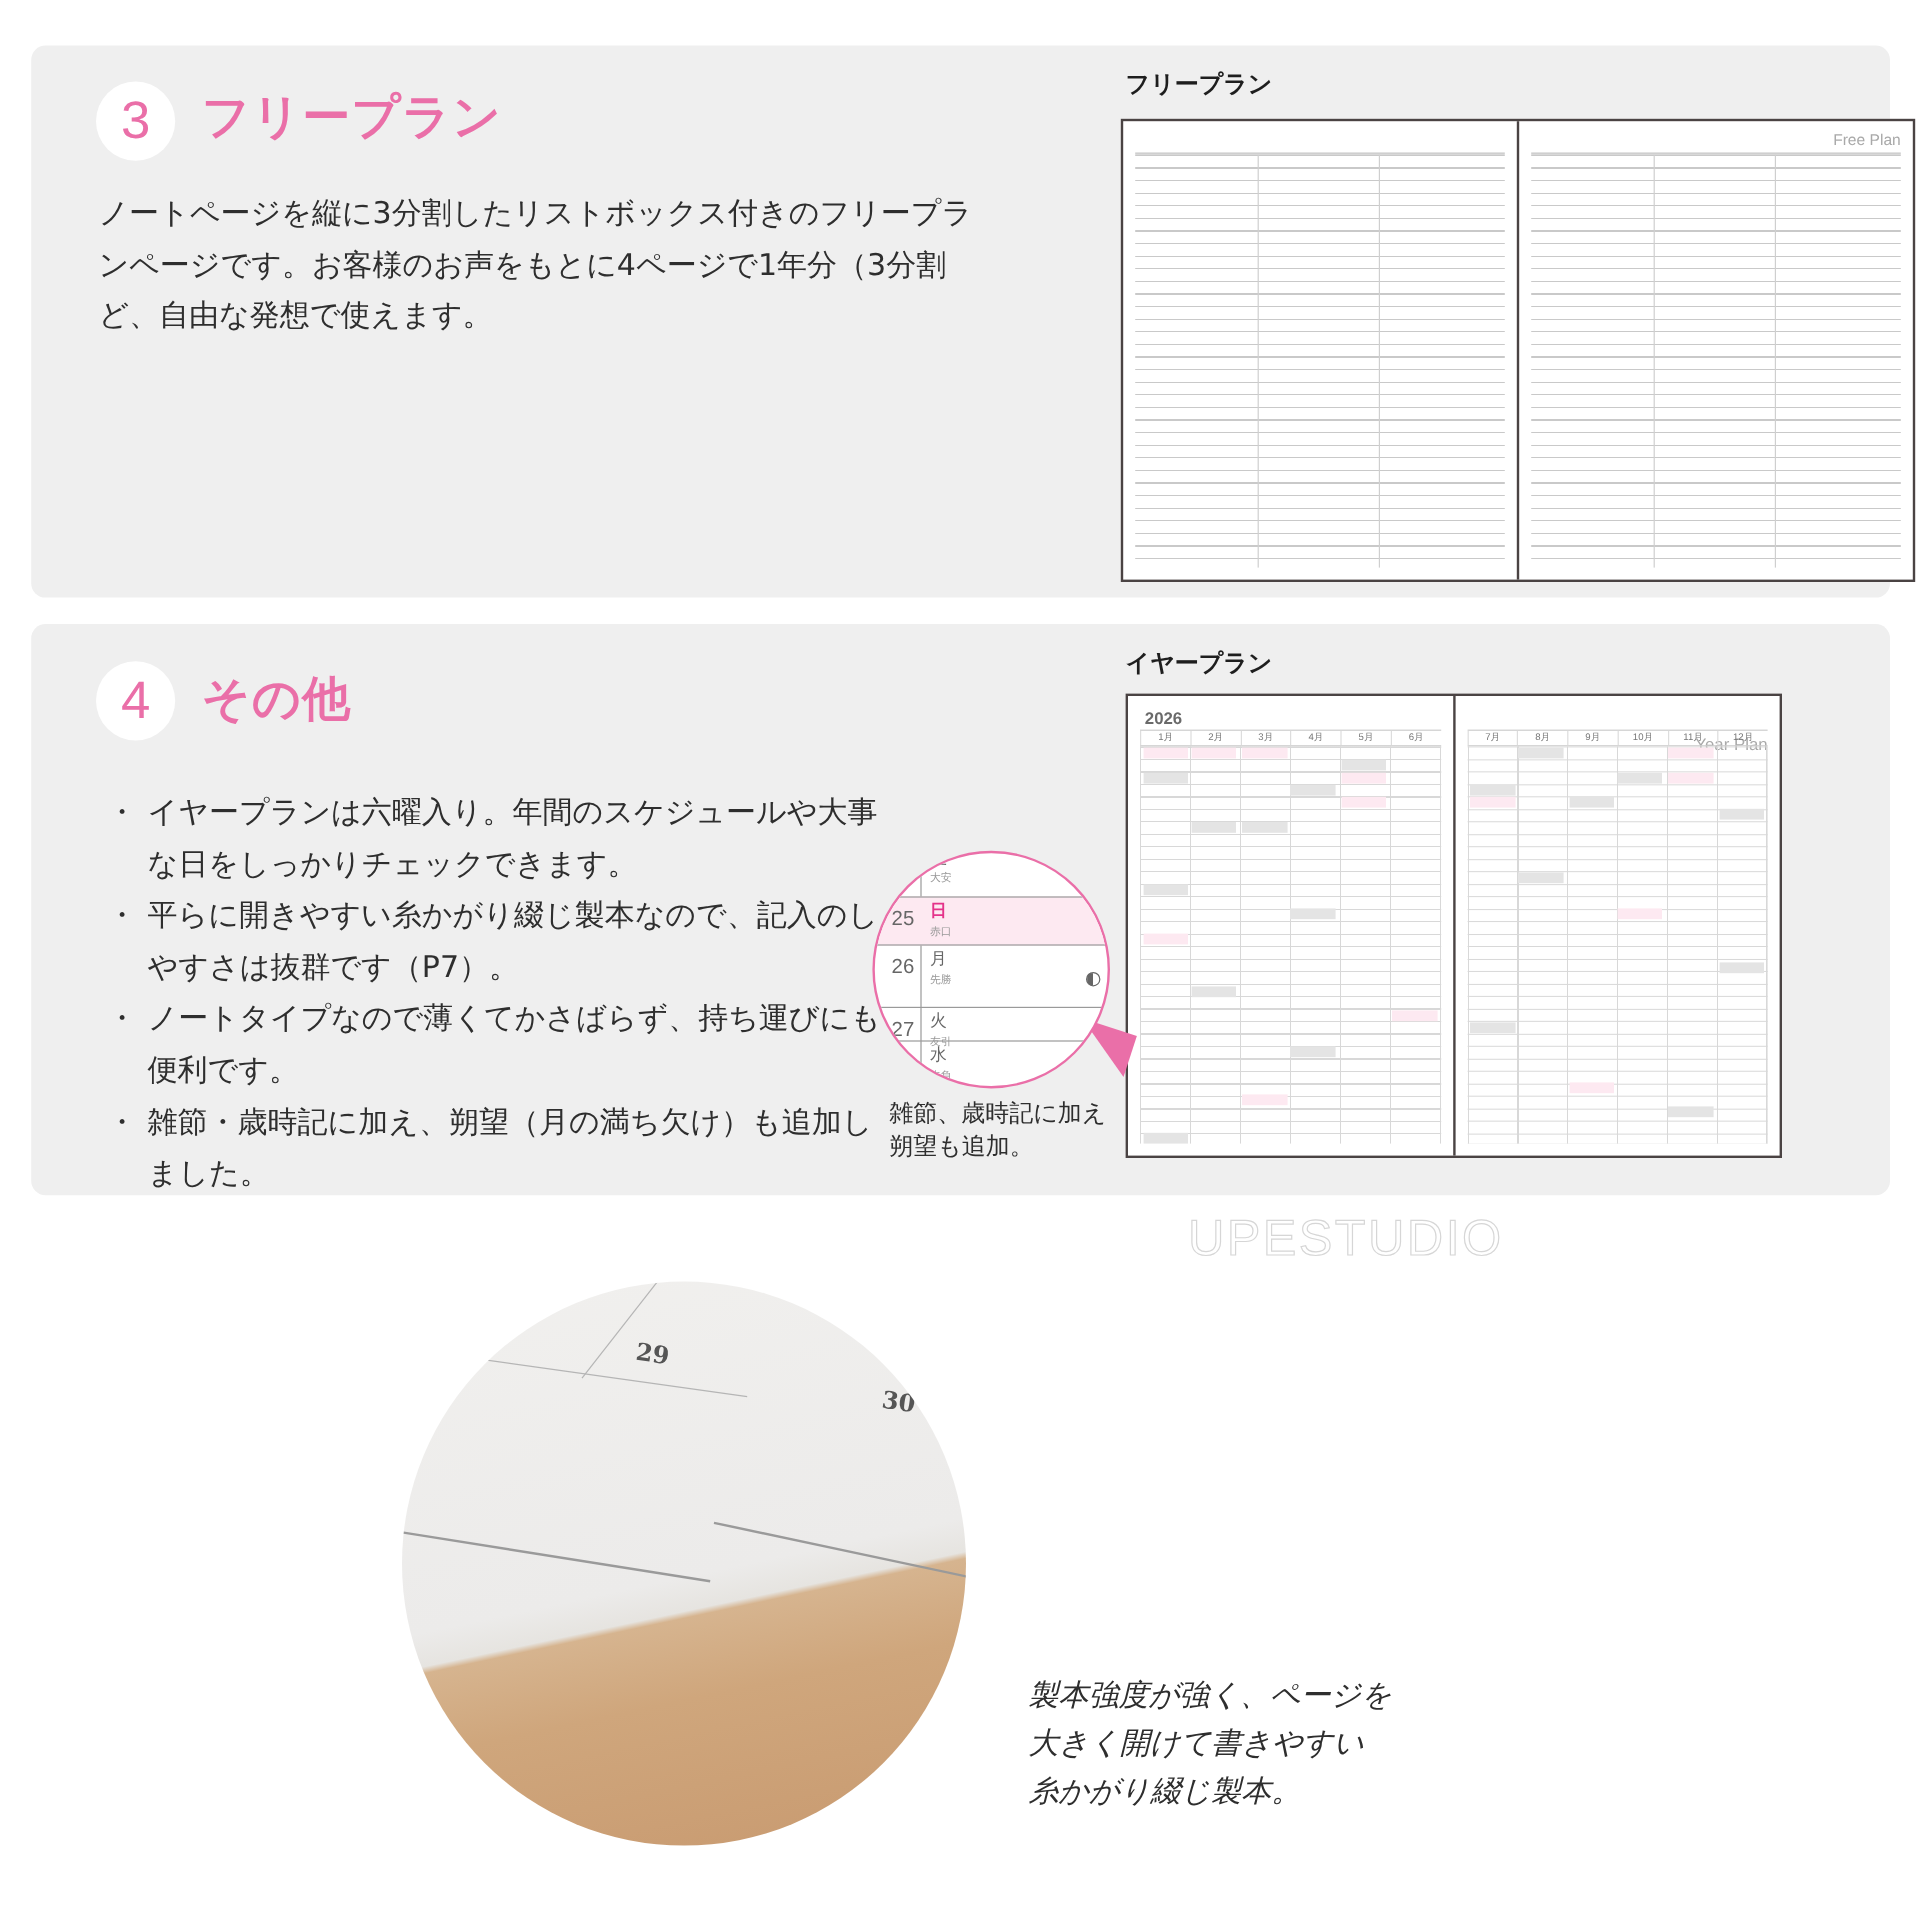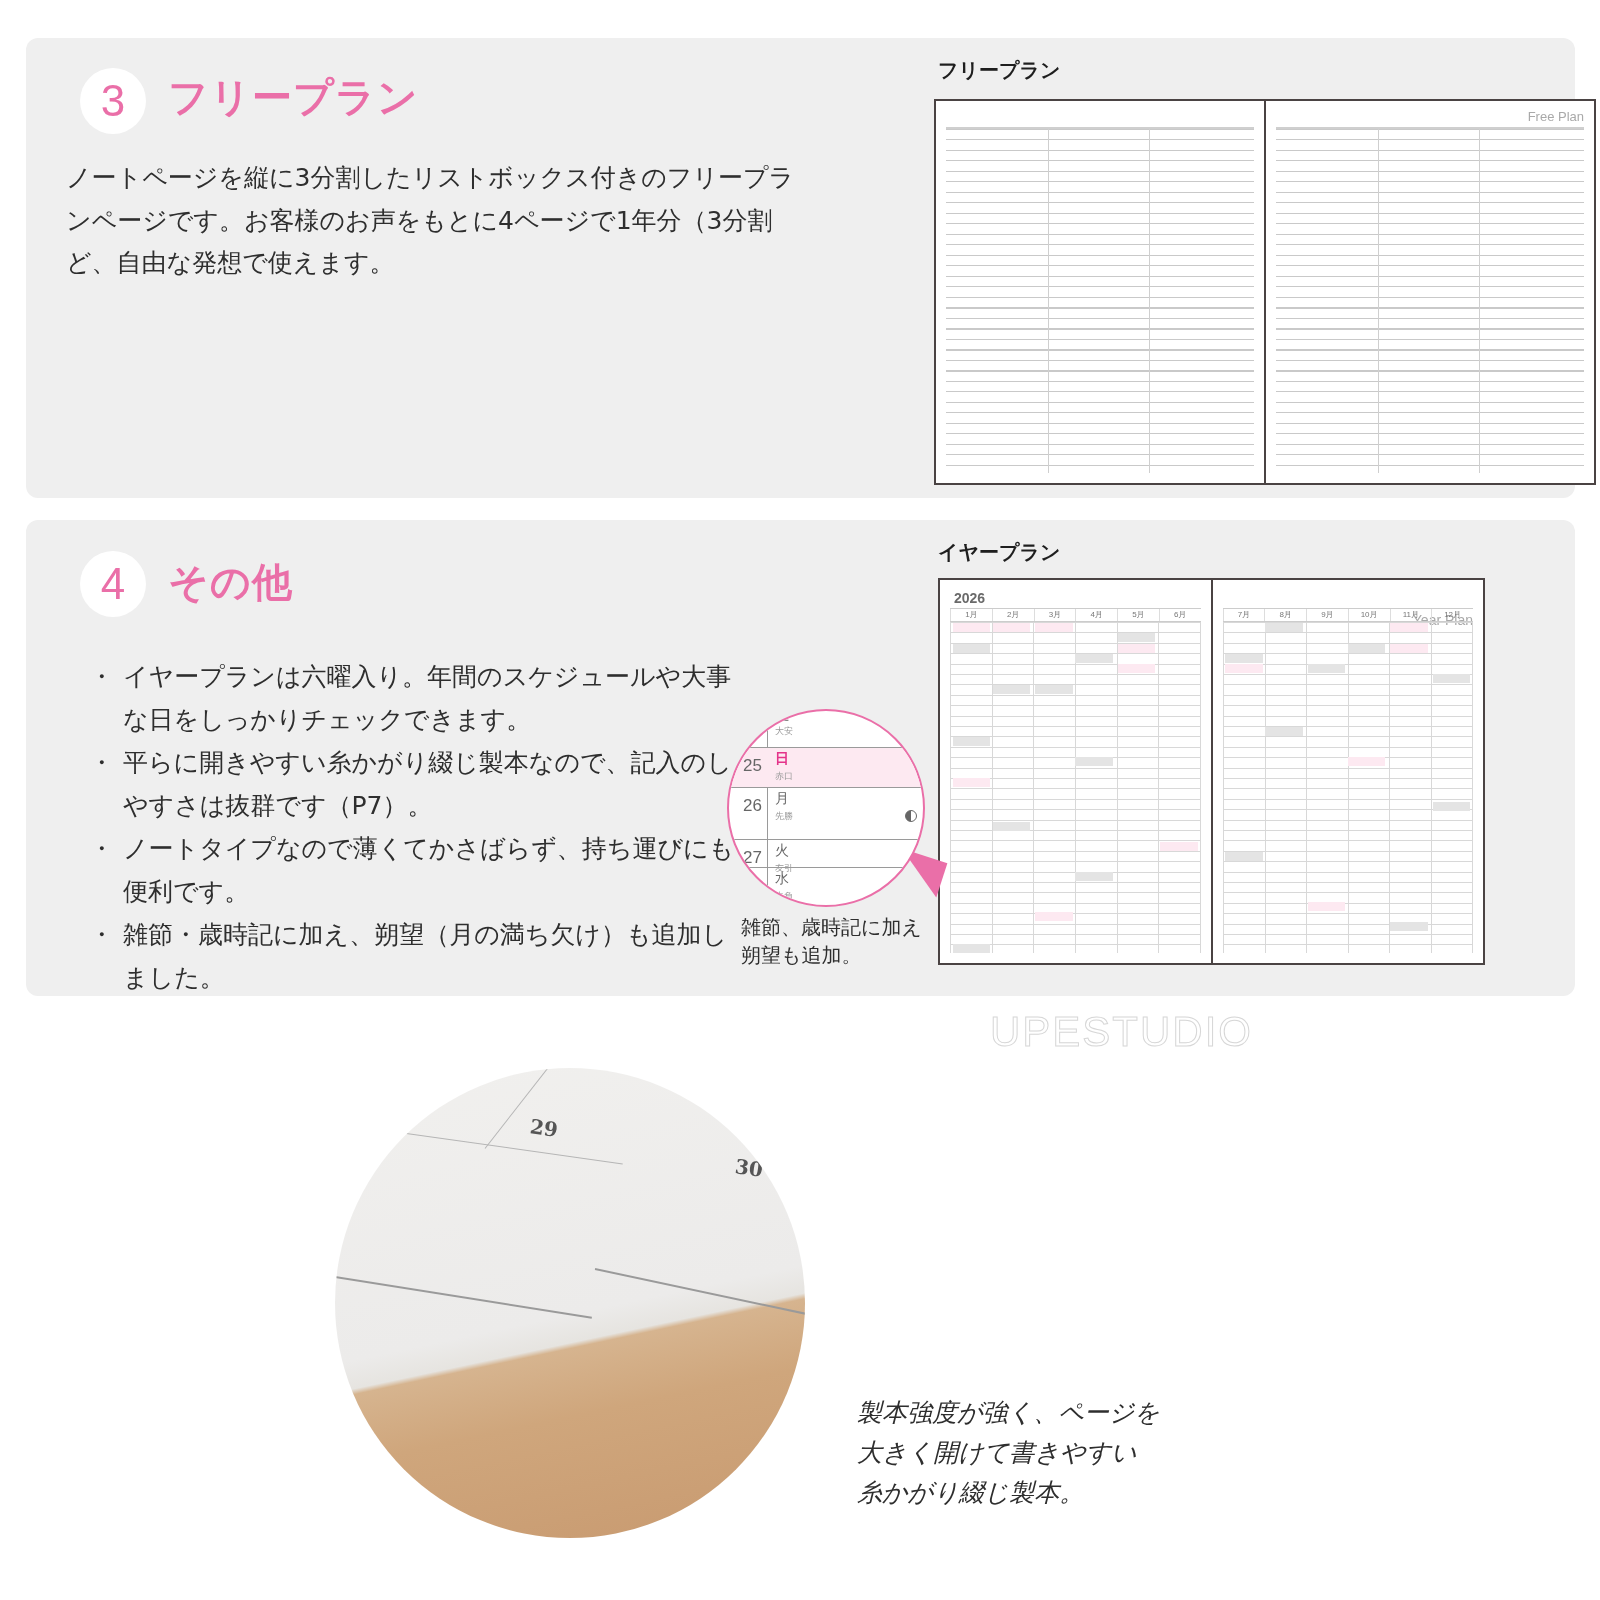--- a/index.html
+++ b/index.html
@@ -47,21 +47,21 @@
 </head>
 <body>
 
 <div class="panel p1"></div>
 
 <div class="num-circle" style="left:80px;top:68px;">
   <span>3</span>
 </div>
 <div class="sec-title" style="left:168px;top:70px;">フリープラン</div>
 
-<div class="body-text" style="left:66px;top:157px;width:780px;">
+<div class="body-text" style="left:82px;top:157px;width:780px;">
   <div>ノートページを縦に3分割したリストボックス付きのフリープラ</div>
   <div>ンページです。お客様のお声をもとに4ページで1年分（3分割</div>
   <div>ど、自由な発想で使えます。</div>
 </div>
 
 <div class="preview-label" style="left:938px;top:57px;">フリープラン</div>
 
 <div class="book" style="left:934px;top:99px;width:662px;height:386px;">
   <div class="page">
     <div class="free-cols" style="top:26px;">

